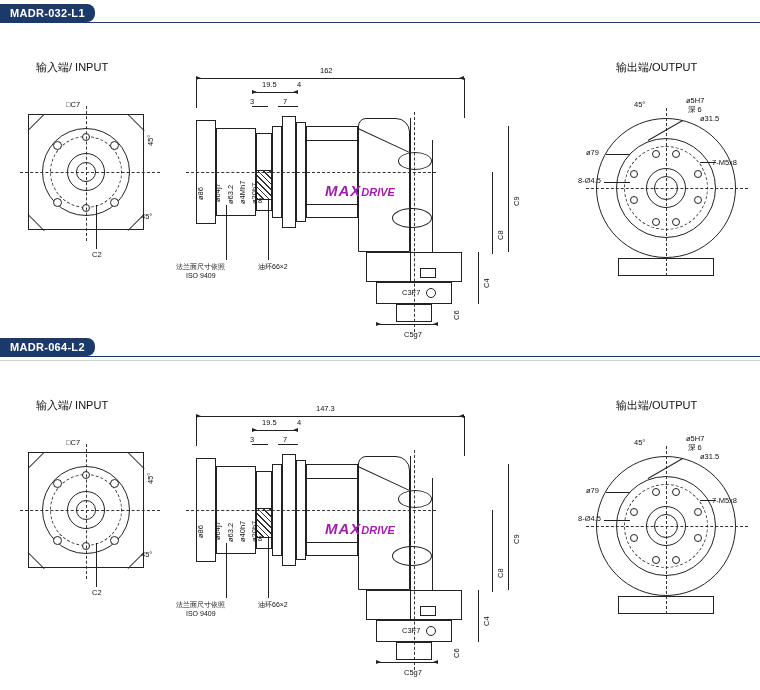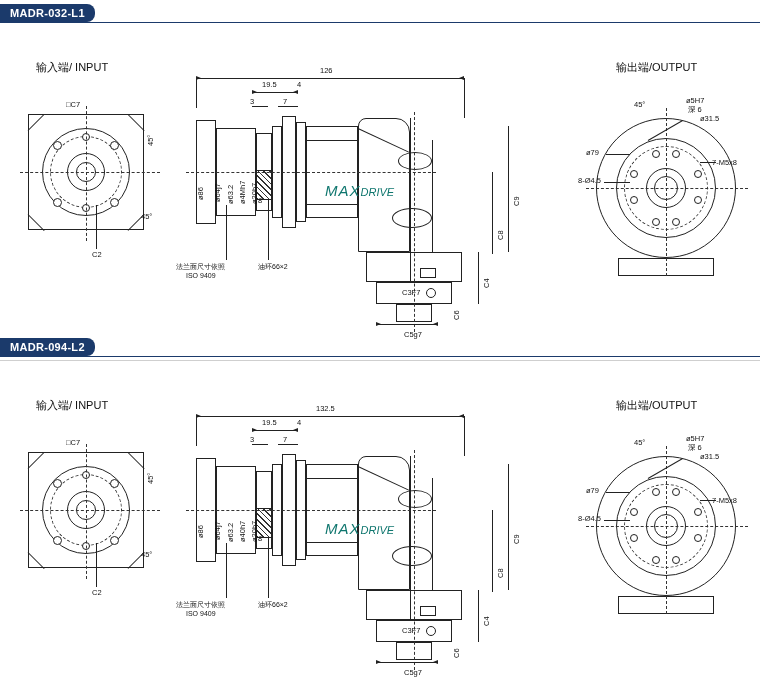--- a/index.html
+++ b/index.html
@@ -80,23 +80,23 @@
 
   .hatch{
     position:absolute;
     background:repeating-linear-gradient(45deg,#333 0 1px,transparent 1px 4px);
     border:1px solid #222;box-sizing:border-box;
   }
 
   .brand{
     position:absolute;
     font-size:15px;
-    font-weight:normal;
+    font-weight:bold;
     font-style:italic;
-    color:#0f766e;
+    color:#a21caf;
     letter-spacing:1px;
     white-space:nowrap;
   }
   .brand small{font-size:11px;letter-spacing:0;}
 
   .bolt-hole{position:absolute;border:1px solid #222;border-radius:50%;box-sizing:border-box;background:#fff;}
 </style>
 </head>
 <body>
 
@@ -142,21 +142,21 @@
       <div class="ln vln" style="left:96px;top:205px;height:44px;"></div>
     </div>
 
     <div>
 
       <div class="ln hln" style="left:196px;top:78px;width:268px;"></div>
       <div class="arrowhead ah-r" style="left:196px;top:76px;"></div>
       <div class="arrowhead ah-l" style="left:459px;top:76px;"></div>
       <div class="ln vln" style="left:196px;top:78px;height:30px;"></div>
       <div class="ln vln" style="left:464px;top:78px;height:40px;"></div>
-      <div class="dim" style="left:320px;top:66px;">126</div>
+      <div class="dim" style="left:320px;top:66px;">162</div>
 
       <div class="ln hln" style="left:252px;top:92px;width:46px;"></div>
       <div class="arrowhead ah-r" style="left:252px;top:90px;"></div>
       <div class="arrowhead ah-l" style="left:293px;top:90px;"></div>
       <div class="dim" style="left:262px;top:80px;">19.5</div>
       <div class="dim" style="left:297px;top:80px;">4</div>
 
       <div class="dim" style="left:250px;top:97px;">3</div>
       <div class="dim" style="left:283px;top:97px;">7</div>
       <div class="ln hln" style="left:252px;top:106px;width:16px;"></div>
@@ -250,21 +250,21 @@
       <div class="ln hln" style="left:604px;top:182px;width:26px;"></div>
       <div class="ln hln" style="left:700px;top:162px;width:16px;"></div>
       <div class="ln" style="left:648px;top:140px;width:40px;height:1px;transform:rotate(-30deg);transform-origin:left center;"></div>
     </div>
   </div>
 
   <div class="ln hln" style="left:0;top:360px;width:760px;background:#cfcfcf;"></div>
 
   <div>
 
-    <div class="model-tab" style="left:0;top:338px;">MADR-094-L2</div>
+    <div class="model-tab" style="left:0;top:338px;">MADR-064-L2</div>
     <div class="tab-underline" style="left:0;top:356px;width:760px;"></div>
 
     <div class="colhead" style="left:36px;top:398px;">输入端/ INPUT</div>
     <div class="colhead" style="left:616px;top:398px;">输出端/OUTPUT</div>
 
     <div>
       <div class="rect" style="left:28px;top:452px;width:116px;height:116px;"></div>
       <div class="ln" style="left:28px;top:468px;width:23px;height:1px;transform:rotate(-45deg);transform-origin:left center;"></div>
       <div class="ln" style="left:128px;top:452px;width:23px;height:1px;transform:rotate(45deg);transform-origin:left center;"></div>
       <div class="ln" style="left:28px;top:552px;width:23px;height:1px;transform:rotate(45deg);transform-origin:left center;"></div>
@@ -291,21 +291,21 @@
       <div class="dim" style="left:92px;top:588px;">C2</div>
       <div class="ln vln" style="left:96px;top:543px;height:44px;"></div>
     </div>
 
     <div>
       <div class="ln hln" style="left:196px;top:416px;width:268px;"></div>
       <div class="arrowhead ah-r" style="left:196px;top:414px;"></div>
       <div class="arrowhead ah-l" style="left:459px;top:414px;"></div>
       <div class="ln vln" style="left:196px;top:416px;height:30px;"></div>
       <div class="ln vln" style="left:464px;top:416px;height:40px;"></div>
-      <div class="dim" style="left:316px;top:404px;">132.5</div>
+      <div class="dim" style="left:316px;top:404px;">147.3</div>
 
       <div class="ln hln" style="left:252px;top:430px;width:46px;"></div>
       <div class="arrowhead ah-r" style="left:252px;top:428px;"></div>
       <div class="arrowhead ah-l" style="left:293px;top:428px;"></div>
       <div class="dim" style="left:262px;top:418px;">19.5</div>
       <div class="dim" style="left:297px;top:418px;">4</div>
       <div class="dim" style="left:250px;top:435px;">3</div>
       <div class="dim" style="left:283px;top:435px;">7</div>
       <div class="ln hln" style="left:252px;top:444px;width:16px;"></div>
       <div class="ln hln" style="left:278px;top:444px;width:20px;"></div>

